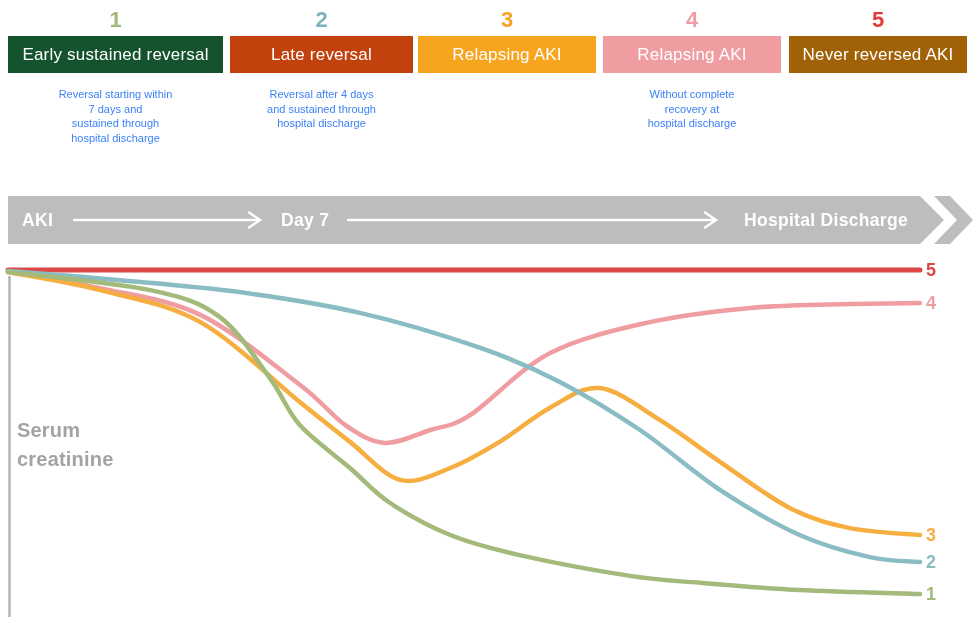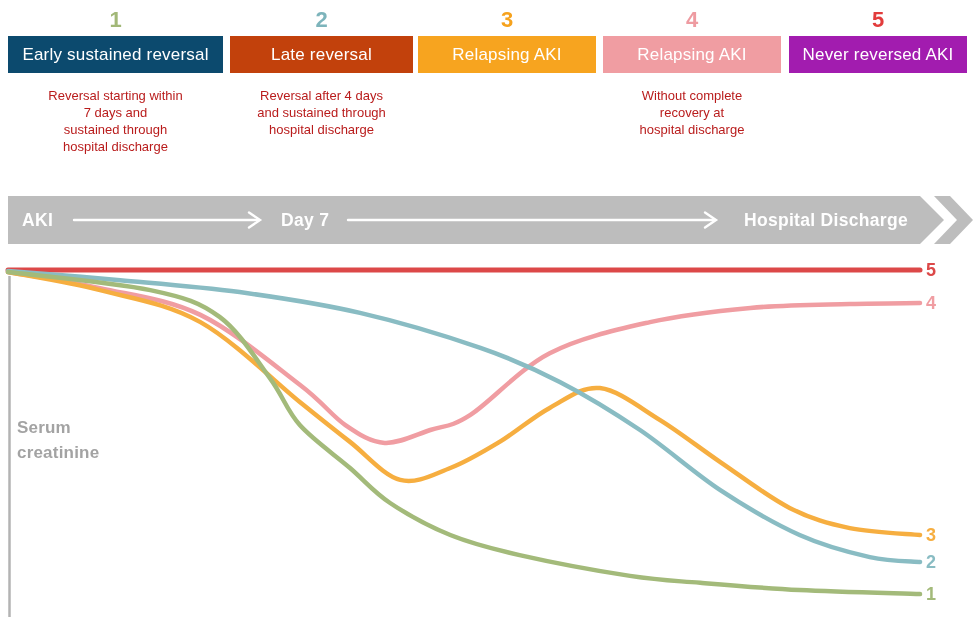--- a/index.html
+++ b/index.html
@@ -2,48 +2,48 @@
 <html><head>
 <meta charset="utf-8">
 <style>
   html,body{margin:0;padding:0;background:#fff;}
   #stage{position:relative;width:975px;height:622px;background:#fff;overflow:hidden;
          font-family:"Liberation Sans", sans-serif;}
   .col{position:absolute;top:6px;text-align:center;}
   .col .num{font-size:22px;font-weight:bold;line-height:28px;height:28px;}
   .col .box{height:37px;margin-top:2px;color:#fff;font-size:17px;
             display:flex;align-items:center;justify-content:center;letter-spacing:.2px;}
-  .col .desc{margin-top:14px;font-size:13px;line-height:1.32;color:#b91c1c;white-space:pre-line;}
+  .col .desc{margin-top:14px;font-size:11px;line-height:1.32;color:#3b82f6;white-space:pre-line;}
   .col-1{left:8px;width:215px;}
   .col-2{left:230px;width:183px;}
   .col-3{left:418px;width:178px;}
   .col-4{left:603px;width:178px;}
   .col-5{left:789px;width:178px;}
   #timeline{position:absolute;left:0;top:196px;width:975px;height:48px;}
   #timeline svg{position:absolute;left:0;top:0;}
   .bar-label{position:absolute;top:0;height:48px;line-height:48px;color:#fff;
              font-size:17.5px;font-weight:bold;letter-spacing:.3px;}
   #bar-label-aki{left:22px;text-align:center;}
   #bar-label-day7{left:281px;}
   #bar-label-discharge{left:744px;}
   #chart{position:absolute;left:0;top:0;width:975px;height:622px;pointer-events:none;}
   #chart svg{position:absolute;left:0;top:0;}
   .curve-label{position:absolute;left:926px;width:26px;text-align:left;
                font-size:18px;font-weight:bold;line-height:24px;}
-  #ylabel{position:absolute;left:17px;top:416px;width:120px;font-size:17px;
+  #ylabel{position:absolute;left:17px;top:416px;width:120px;font-size:20px;
           font-weight:bold;color:#a3a3a3;line-height:1.45;letter-spacing:.2px;}
 </style>
 </head>
 <body>
 
 <div id="stage">
 
   <div class="col col-1">
     <div class="num" style="color: rgb(162, 184, 120);">1</div>
-    <div class="box" style="background-color: #0c4a6e;">Early sustained reversal</div>
+    <div class="box" style="background-color: #14532d;">Early sustained reversal</div>
     <div class="desc">Reversal starting within
 7 days and
 sustained through
 hospital discharge</div>
   </div>
   <div class="col col-2">
     <div class="num" style="color: rgb(125, 180, 187);">2</div>
     <div class="box" style="background-color: #c2410c;">Late reversal</div>
     <div class="desc">Reversal after 4 days
 and sustained through
@@ -55,21 +55,21 @@
   </div>
   <div class="col col-4">
     <div class="num" style="color: rgb(238, 155, 161);">4</div>
     <div class="box" style="background-color: rgb(240, 157, 162);">Relapsing AKI</div>
     <div class="desc">Without complete
 recovery at
 hospital discharge</div>
   </div>
   <div class="col col-5">
     <div class="num" style="color: rgb(226, 60, 60);">5</div>
-    <div class="box" style="background-color: #a21caf;">Never reversed AKI</div>
+    <div class="box" style="background-color: #a16207;">Never reversed AKI</div>
     <div class="desc"></div>
   </div>
 
   <div id="timeline">
     <svg width="975" height="48" viewBox="0 0 975 48">
       <polygon points="8,0 920,0 944,24 920,48 8,48" fill="#bdbdbd"></polygon>
       <polygon points="934,0 950,0 973,24 950,48 934,48 957,24" fill="#bdbdbd"></polygon>
       <g stroke="#ffffff" stroke-width="2.4" fill="none" stroke-linecap="round">
         <line x1="74" y1="24" x2="258" y2="24"></line>
         <polyline points="249,16.5 260,24 249,31.5"></polyline>

